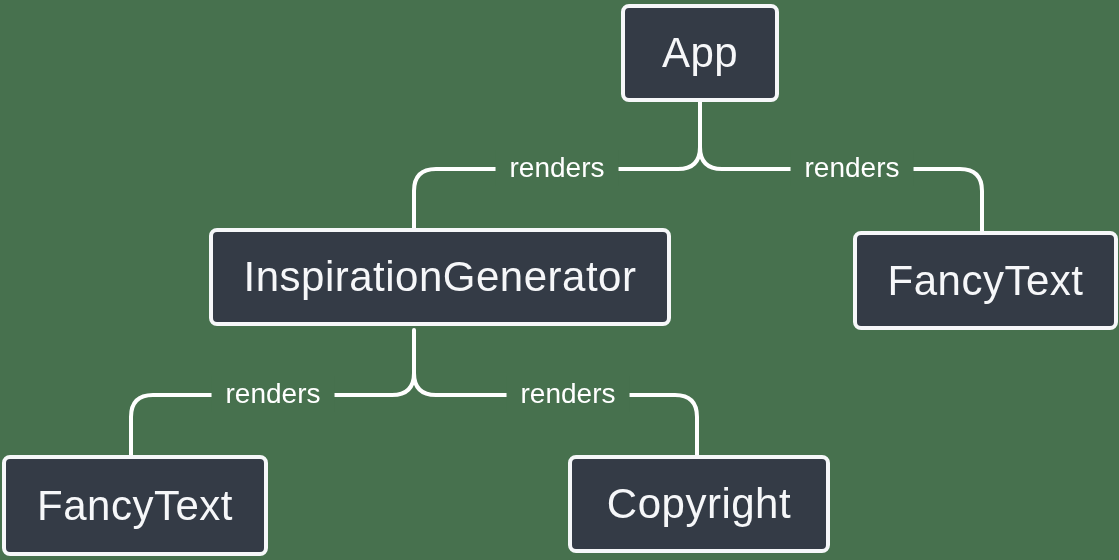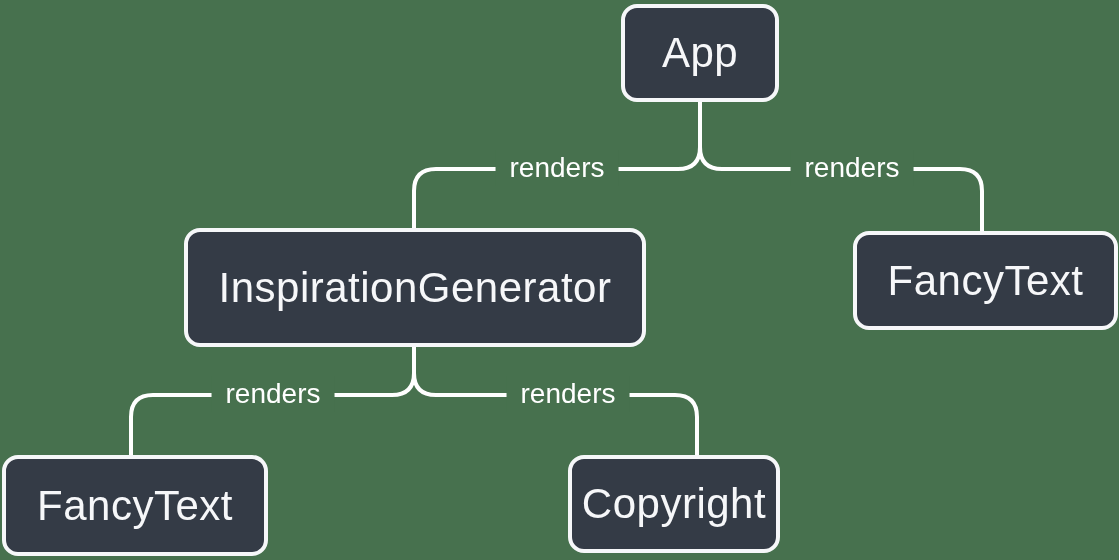--- a/index.html
+++ b/index.html
@@ -26,33 +26,33 @@
   .edges path{
     fill:none;
     stroke:var(--line);
     stroke-width:4;
     stroke-linecap:round;
   }
   .node{
     position:absolute;
     background:var(--node-fill);
     border:4px solid var(--node-border);
-    border-radius:16px;
+    border-radius:8px;
     display:flex;align-items:center;justify-content:center;
     color:var(--node-text);
     font-size:42px;
     font-weight:400;
     letter-spacing:0.5px;
     white-space:nowrap;
   }
   #node-app{left:621px;top:4px;width:158px;height:98px;}
-  #node-inspiration-generator{left:184px;top:228px;width:462px;height:119px;}
+  #node-inspiration-generator{left:209px;top:228px;width:462px;height:98px;}
   #node-fancy-text-right{left:853px;top:231px;width:265px;height:99px;}
   #node-fancy-text-left{left:2px;top:455px;width:266px;height:101px;}
-  #node-copyright{left:568px;top:455px;width:212px;height:98px;}
+  #node-copyright{left:568px;top:455px;width:262px;height:98px;}
   .edge-label{
     position:absolute;
     transform:translate(-50%,-50%);
     background:var(--bg);
     color:var(--line);
     font-size:28px;
     font-weight:400;
     padding:2px 14px;
     white-space:nowrap;
   }

